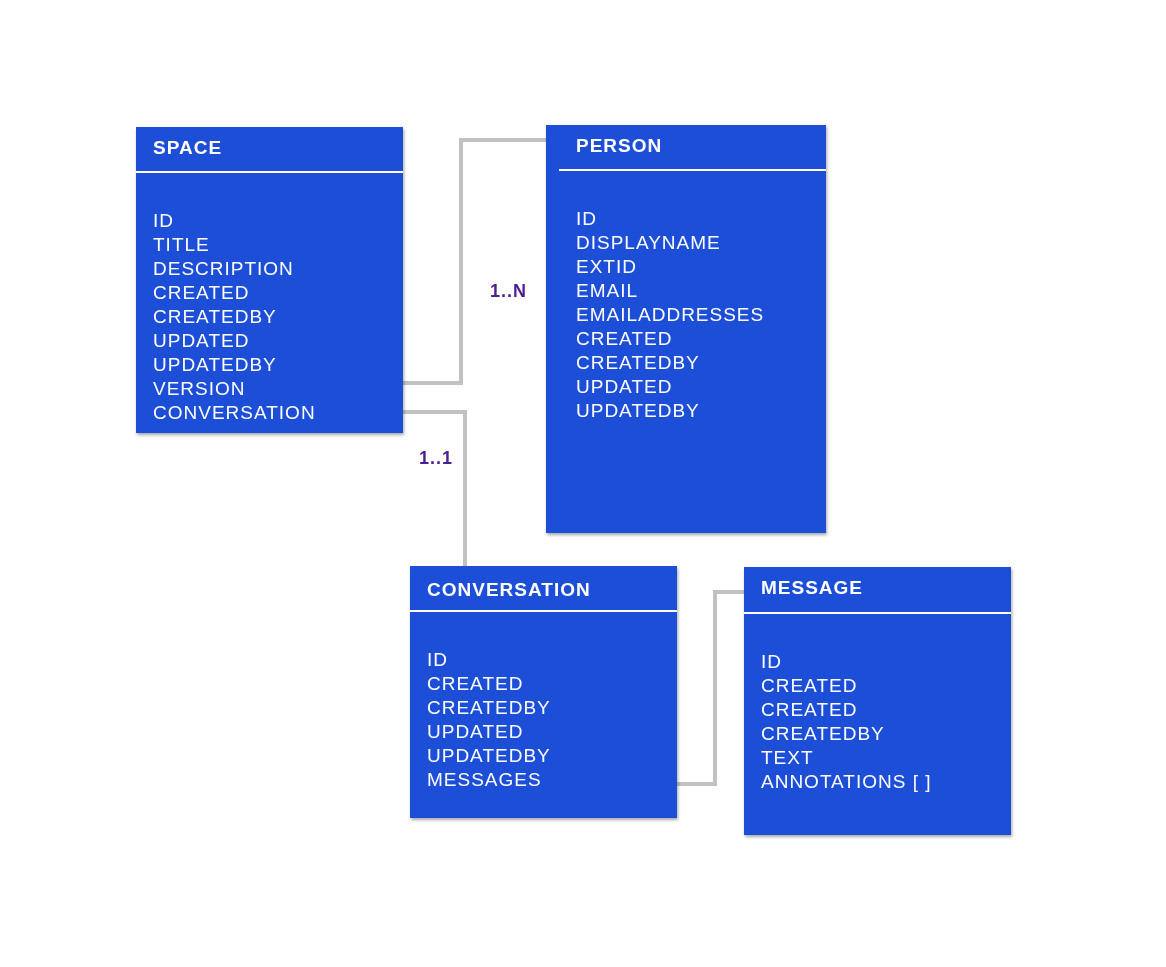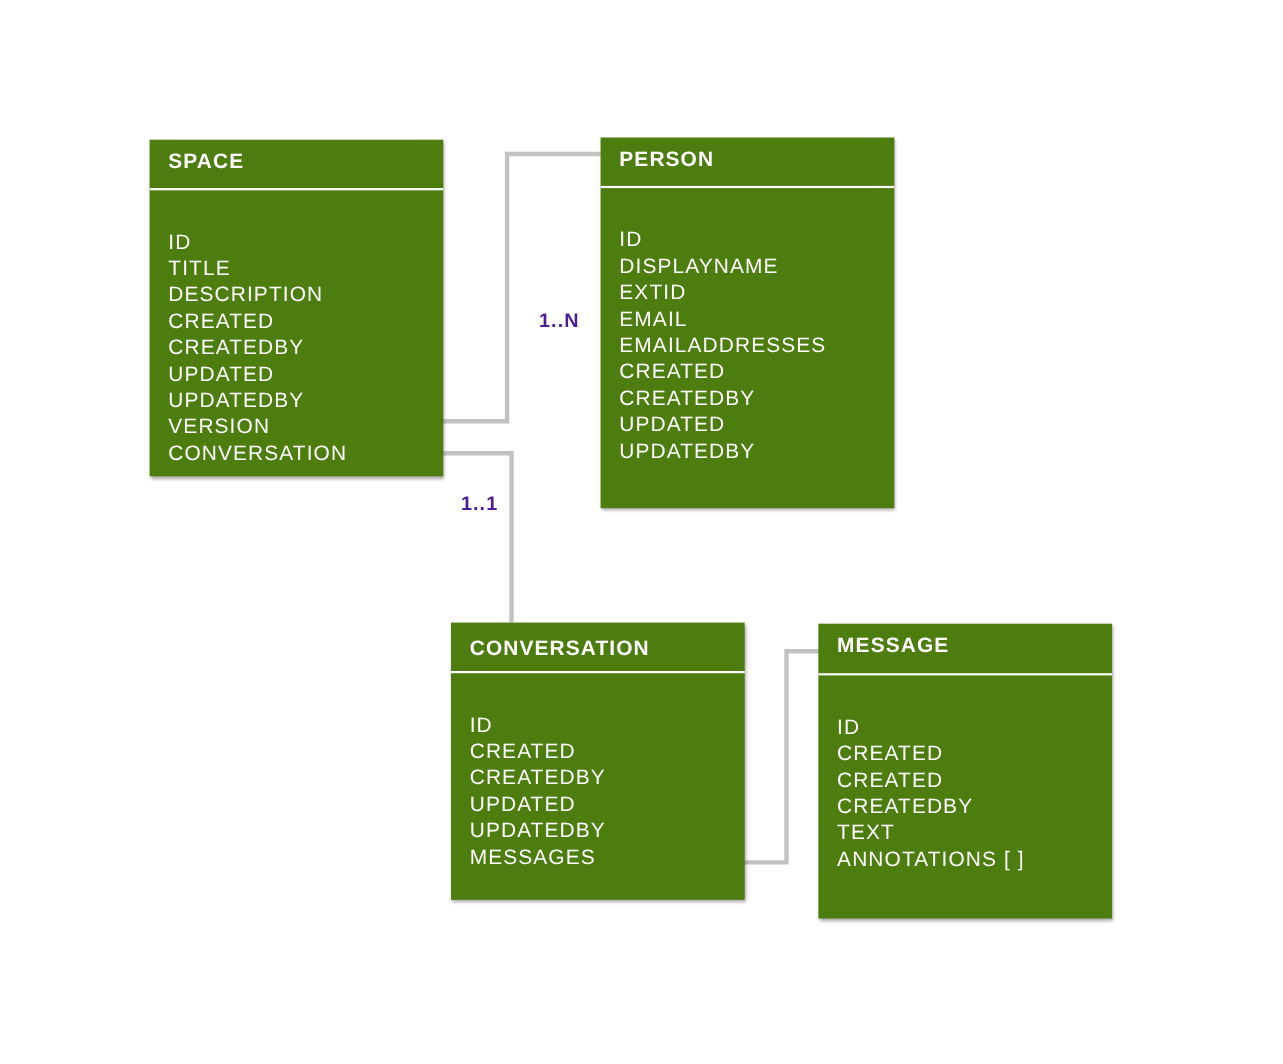--- a/index.html
+++ b/index.html
@@ -1,21 +1,21 @@
 <!DOCTYPE html>
 <html><head>
 <meta charset="utf-8">
 <style>
   html, body { margin: 0; padding: 0; background: #ffffff; }
   body { width: 1166px; height: 967px; position: relative; overflow: hidden;
          font-family: "Liberation Sans", sans-serif; }
   .entity {
     position: absolute;
     width: 267px;
-    background: #4d7c0f;
+    background: #1d4ed8;
     box-shadow: 1px 2px 3px rgba(0,0,0,0.35);
     color: #ffffff;
   }
   .entity-header {
     height: 44px;
     border-bottom: 2px solid #ffffff;
     padding-left: 17px;
     box-sizing: border-box;
     font-weight: bold;
     font-size: 19px;
@@ -28,21 +28,21 @@
     padding: 36px 0 0 17px;
   }
   .entity-fields li {
     font-size: 19px;
     line-height: 24px;
     letter-spacing: 1px;
     white-space: nowrap;
   }
   .entity-fields li b { font-weight: bold; }
   #space { left: 136px; top: 127px; height: 306px; }
-  #person { left: 546px; top: 125px; height: 337px; }
+  #person { left: 546px; top: 125px; height: 408px; padding-left: 13px; }
   #conversation { left: 410px; top: 566px; height: 252px; }
   #message { left: 744px; top: 567px; height: 268px; }
   #space .entity-header, #person .entity-header { height: 46px; line-height: 42px; }
   #conversation .entity-header { height: 46px; line-height: 48px; }
   #message .entity-header { height: 47px; line-height: 42px; }
   .cardinality {
     position: absolute;
     color: #4c1d95;
     font-weight: bold;
     font-size: 18px;

